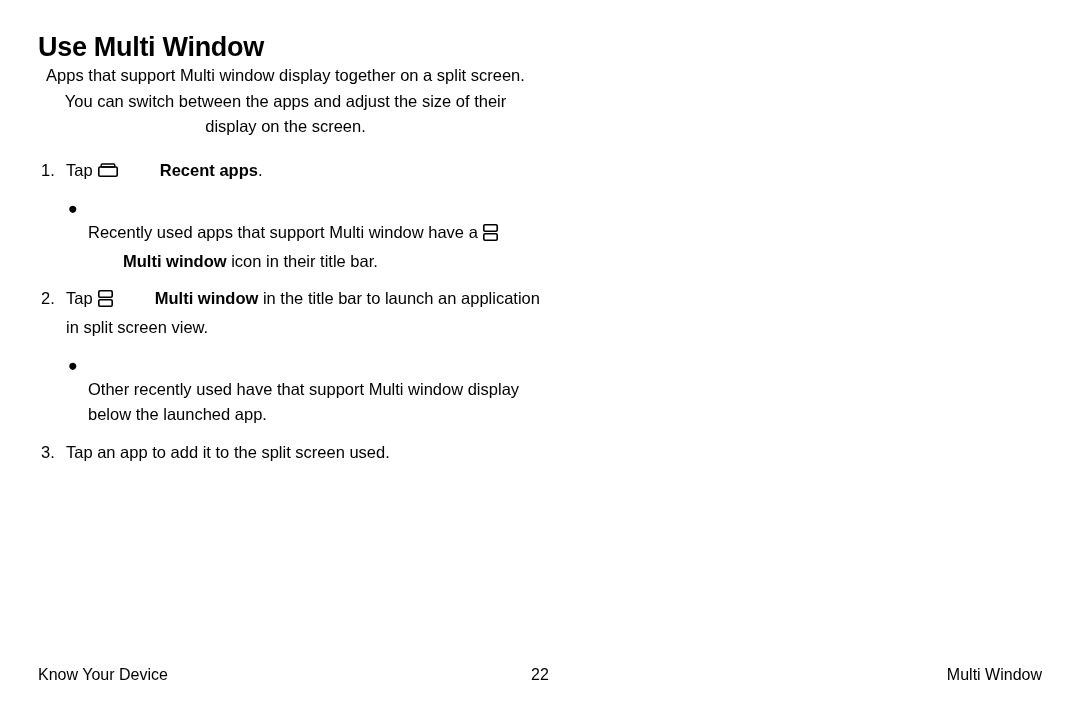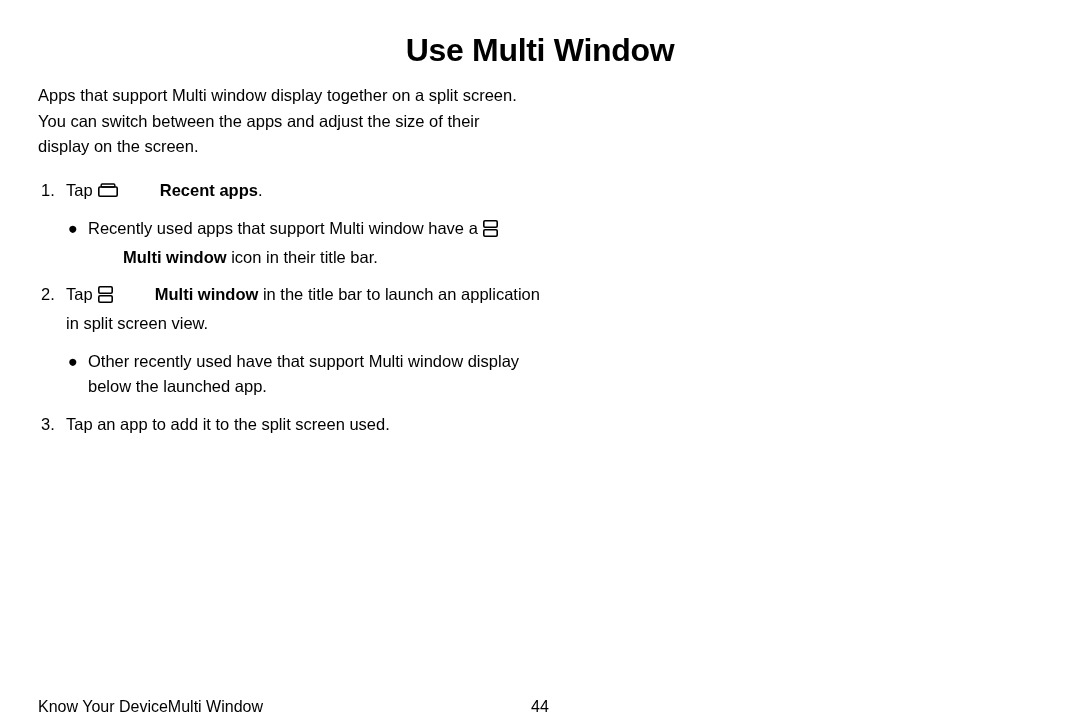--- a/index.html
+++ b/index.html
@@ -10,31 +10,30 @@
     body {
       font-family: Arial, Helvetica, sans-serif;
       width: 1080px;
       height: 720px;
       background: #ffffff;
       color: #000000;
       position: relative;
       padding: 32px 38px 0 38px;
     }
     .heading {
-      font-size: 32px;
+      font-size: 27px;
       font-weight: bold;
-      margin-bottom: 14px;
       letter-spacing: -0.3px;
-      text-align: center;
     }
     .intro {
       font-size: 16.5px;
       line-height: 1.55;
       max-width: 495px;
       margin-bottom: 18px;
+      text-align: center;
     }
     .instructions {
       max-width: 505px;
     }
     .step {
       display: flex;
       font-size: 16.5px;
       line-height: 1.55;
       margin-bottom: 12px;
     }
@@ -55,41 +54,43 @@
       margin-bottom: 12px;
     }
     .dot {
       width: 22px;
       flex-shrink: 0;
       text-align: left;
       padding-left: 2px;
     }
     .sub-body {
       flex: 1;
+      margin-top: 24px;
     }
     .bold {
       font-weight: bold;
       padding-left: 35px;
     }
     .icon-recent {
       display: inline-block;
       vertical-align: -1px;
       margin: 0 2px 0 1px;
     }
     .icon-multi {
       display: inline-block;
       vertical-align: -3px;
       margin: 0 2px 0 1px;
     }
     .footer {
       position: absolute;
-      bottom: 4px;
+      bottom: 36px;
       left: 38px;
       right: 38px;
       display: flex;
+      justify-content: space-between;
       font-size: 16px;
     }
     .footer-center {
       position: absolute;
       left: 50%;
       transform: translateX(-50%);
     }
   </style>
 </head>
 <body>
@@ -137,15 +138,15 @@
 
   <div class="step">
     <div class="step-num">3.</div>
     <div class="step-body">Tap an app to add it to the split screen used.</div>
   </div>
 
 </div>
 
 <div class="footer">
   <span>Know Your Device</span>
-  <span class="footer-center">44</span>
+  <span class="footer-center">22</span>
   <span>Multi Window</span>
 </div>
 
 </body></html>

